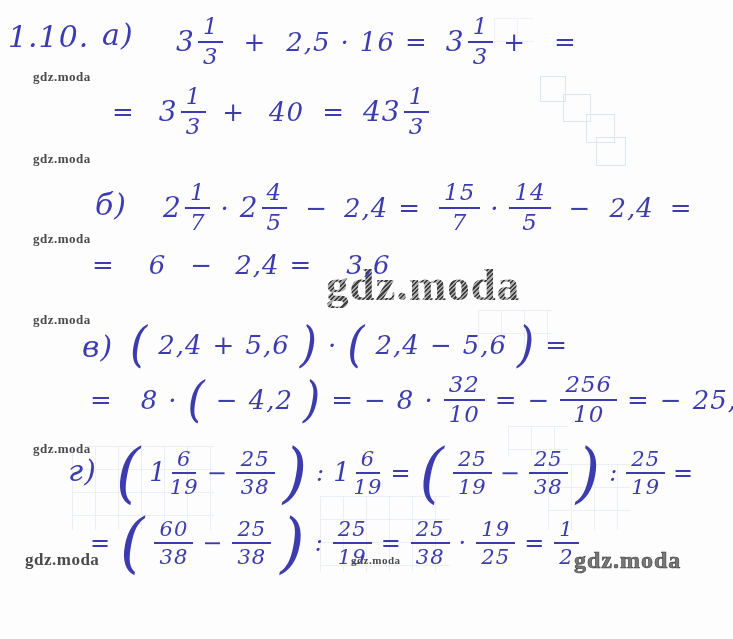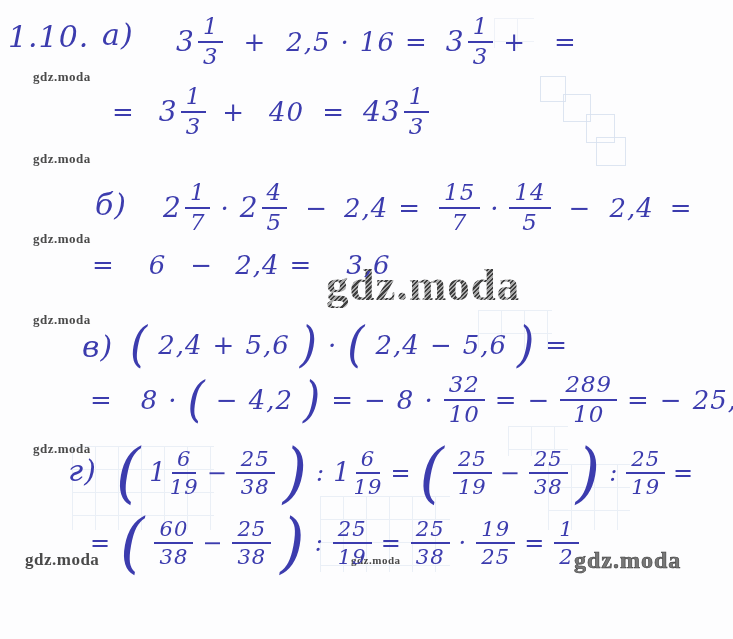--- a/index.html
+++ b/index.html
@@ -227,21 +227,21 @@
     <span class="mix">
       <span class="frac">
         <span class="num">32</span>
         <span class="den">10</span>
       </span>
     </span>
     <span class="tk">=</span>
     <span class="tk">−</span>
     <span class="mix">
       <span class="frac">
-        <span class="num">289</span>
+        <span class="num">256</span>
         <span class="den">10</span>
       </span>
     </span>
     <span class="tk">=</span>
     <span class="tk">−</span>
     <span class="tk">25,6</span>
   </div>
 <div class="pen mline" id="expr-g1">
     <span class="par par-big">(</span>
     <span class="mix">

